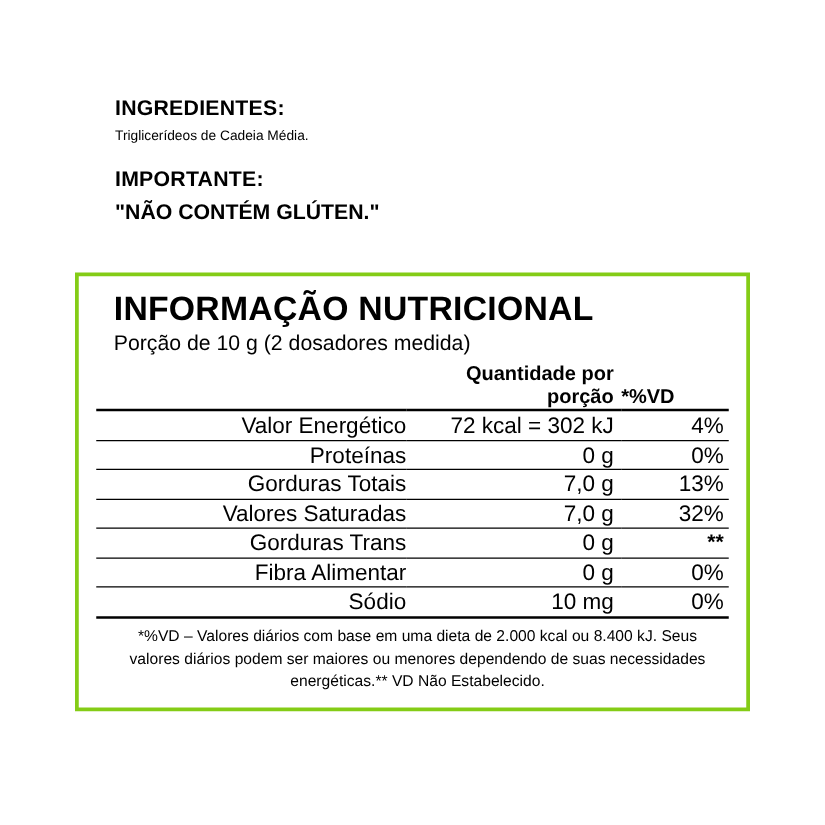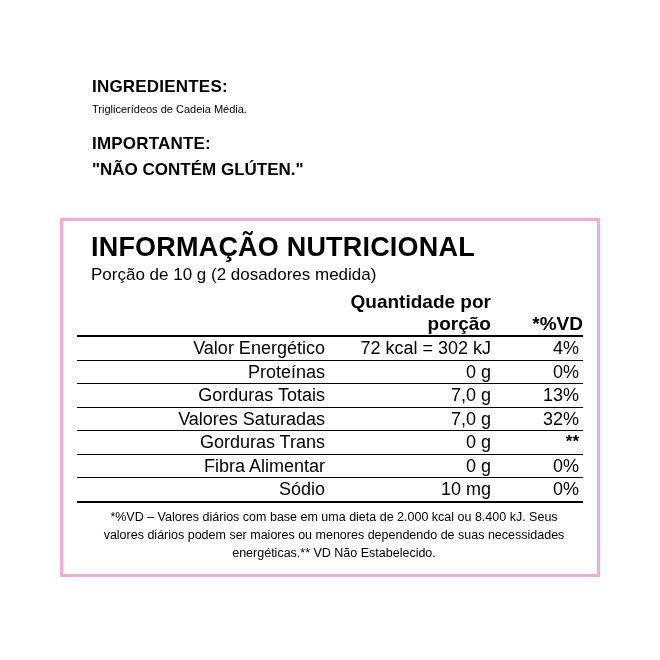--- a/index.html
+++ b/index.html
@@ -52,21 +52,21 @@
     line-height: 1.35;
     margin: 0;
   }
 
   
   .nutrition-panel {
     position: absolute;
     left: 60px;
     top: 218px;
     width: 540px;
-    border: 3px solid #f9a8d4;
+    border: 3px solid #84cc16;
     box-sizing: border-box;
     padding: 10px 14px 10px 14px;
     background: #ffffff;
   }
 
   .nut-title {
     font-size: 27px;
     font-weight: bold;
     letter-spacing: 0.2px;
     margin: 2px 0 2px 14px;
@@ -85,31 +85,31 @@
   }
   table.nut-table td, table.nut-table th {
     padding: 0;
   }
 
   .col-name   { width: 49%; }
   .col-amount { width: 34%; }
   .col-vd     { width: 17%; }
 
   .hdr-row td {
-    font-size: 19px;
+    font-size: 16px;
     font-weight: bold;
     padding: 2px 0 4px 0;
     vertical-align: bottom;
   }
   .hdr-qty {
     text-align: right;
     padding-right: 6px !important;
   }
   .hdr-vd {
-    text-align: right;
+    text-align: left;
   }
 
   .sep-thick {
     border-top: 2px solid #000000;
   }
 
   .data-row td {
     font-size: 18px;
     padding: 3px 0 3px 0;
     border-top: 1px solid #000000;

